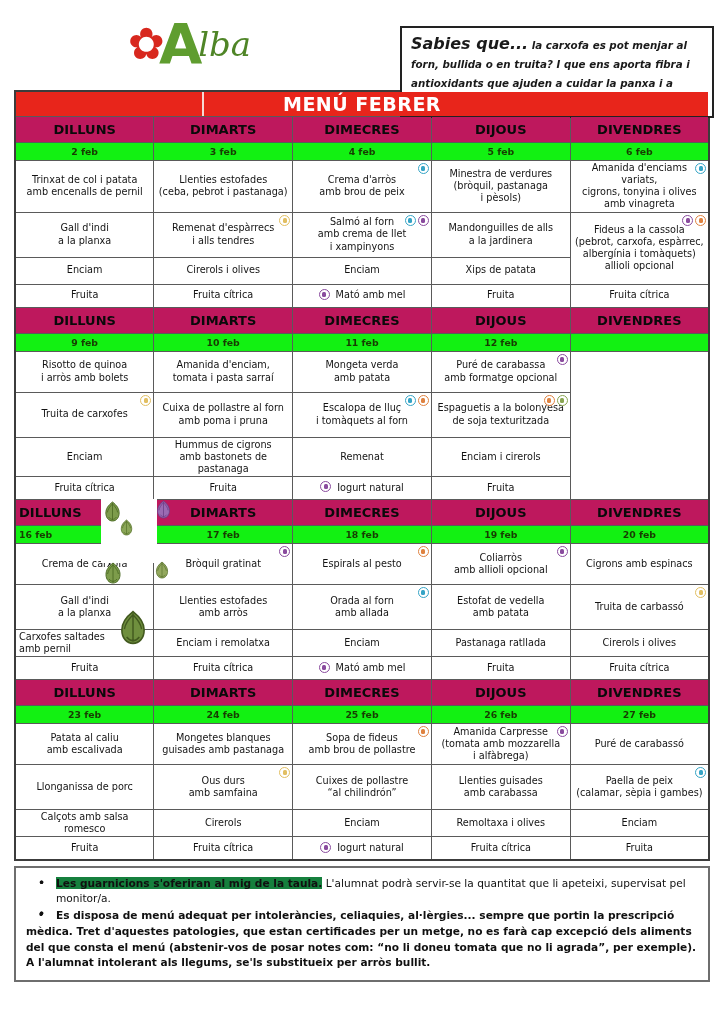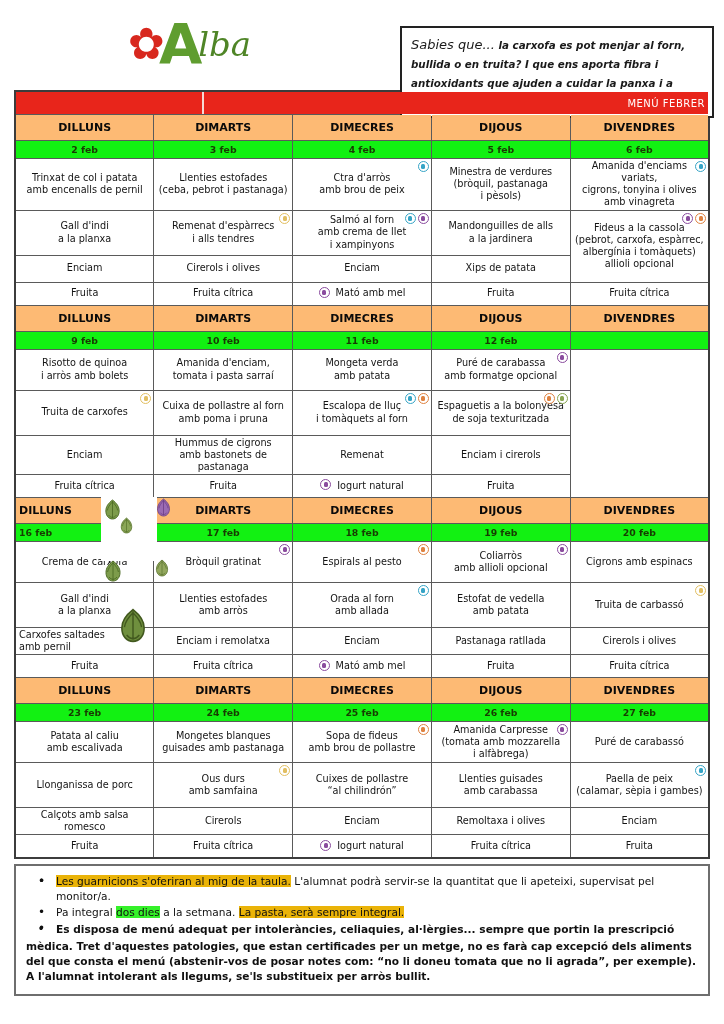--- a/index.html
+++ b/index.html
@@ -11,31 +11,31 @@
   .page-header{position:relative;height:90px}
   .logo{position:absolute;left:128px;top:8px;display:flex;align-items:center;height:72px}
   .logo .flower{font-size:44px;color:#d8281e;line-height:1;margin-right:-6px}
   .logo .logo-A{font-size:56px;font-weight:bold;color:#5f9d2f;line-height:1;letter-spacing:-2px}
   .logo .logo-script{font-family:"DejaVu Serif","Liberation Serif",serif;font-style:italic;font-size:34px;color:#4f8527;margin-left:-2px}
   .contact{position:absolute;left:260px;top:12px;font-size:7.8px;line-height:1.3;color:#222}
   .contact .cl{display:block}
   .contact .cb{font-weight:bold}
   .contact .mail{color:#2ba7bd;font-weight:bold}
   .factbox{position:absolute;left:400px;top:26px;width:292px;border:2px solid #222;padding:6px 9px;background:#fff}
-  .factbox .lead{font-size:13px;font-weight:normal;font-style:italic}
+  .factbox .lead{font-size:16px;font-weight:bold;font-style:italic}
   .factbox .ftext{font-size:10.3px;font-weight:bold;font-style:italic;line-height:1.4}
   
   .tablewrap{margin:0 14px;width:696px}
   table#menu-table{border-collapse:collapse;table-layout:fixed;width:696px;border:2px solid #3c3c3c}
   #menu-table col{width:20%}
   #menu-table td,#menu-table th{border:1px solid #5a5a5a;padding:1px 3px;vertical-align:middle;overflow:visible}
   .r-banner td{background:#e8251b;border-bottom:2px solid #8c150c;height:20px;position:relative;
-    color:#fff;font-weight:normal;font-size:10px;text-align:right;letter-spacing:.5px}
+    color:#fff;font-weight:bold;font-size:19px;text-align:center;letter-spacing:.5px}
   .banner-divider{position:absolute;left:186px;top:0;bottom:0;width:2px;background:#f6d9d4}
-  .r-day th{background:#fdba74;color:#0a0a0a;font-weight:bold;font-size:11px;text-align:center;height:23px;position:relative}
+  .r-day th{background:#be185d;color:#0a0a0a;font-weight:bold;font-size:13px;text-align:center;height:23px;position:relative}
   .r-date td{background:#12f112;color:#173c02;font-size:9.3px;font-weight:bold;text-align:center;height:15px}
   .r-first td{height:38px}
   .r-second td{height:42px}
   .r-side td{height:24px}
   .r-dessert td{height:20px}
   td.cell{font-size:9.7px;line-height:1.25;text-align:center;position:relative;color:#141414}
   td.cell .ctext{white-space:pre-line}
   td.cell.b{font-weight:normal}
   th.left,td.left{text-align:left;padding-left:5px}
   
@@ -51,21 +51,21 @@
   
   .notesbox{margin:5px 14px 0;border:2px solid #6e6e6e;padding:7px 10px 9px;font-size:10.6px;line-height:1.42;color:#101010}
   .note{position:relative;padding-left:30px;margin:1px 0}
   .note .bullet{position:absolute;left:12px;top:-1px;font-size:12px}
   .note.flow{padding-left:0}
   .note.flow .bullet{position:static;display:inline-block;width:30px;text-align:center}
   .s-n{font-weight:normal}
   .s-b{font-weight:bold}
   .s-bi{font-weight:bold;font-style:italic}
   .s-hl{background:#35f12a}
-  .s-hlb{background:#eab308;font-weight:normal}
+  .s-hlb{background:#15803d;font-weight:bold}
 </style>
 </head>
 <body>
 
 <div class="page-header">
   <div class="logo">
     <span class="flower">✿</span>
     <span class="logo-A">A</span>
     <span class="logo-script">lba</span>
   </div>
@@ -102,21 +102,21 @@
           <td>3 feb</td>
           <td>4 feb</td>
           <td>5 feb</td>
           <td>6 feb</td>
         </tr>
         <tr class="r-first">
           <td class="cell"><span class="ctext">Trinxat de col i patata
 amb encenalls de pernil</span></td>
           <td class="cell"><span class="ctext">Llenties estofades
 (ceba, pebrot i pastanaga)</span></td>
-          <td class="cell"><span class="ctext">Ctra d'arròs
+          <td class="cell"><span class="ctext">Crema d'arròs
 amb brou de peix</span><span class="al-tr">
               <span class="al" style="color: rgb(53, 164, 198);">
                 <span class="al-core"></span>
               </span>
             </span></td>
           <td class="cell"><span class="ctext">Minestra de verdures
 (bròquil, pastanaga
 i pèsols)</span></td>
           <td class="cell"><span class="ctext">Amanida d'enciams variats,
 cigrons, tonyina i olives
@@ -426,16 +426,16 @@
           <td class="cell"><span class="ctext">Fruita cítrica</span></td>
           <td class="cell"><span class="ctext">Fruita</span></td>
         </tr>
       </tbody>
   </table>
 </div>
 
 <div class="notesbox" id="notes-list">
     <div class="note"><span class="bullet">•</span></div>
     <div class="note"><span class="bullet">•</span><span class="nbody"><span class="s-hlb">Les guarnicions s'oferiran al mig de la taula.</span><span class="s-n"> L'alumnat podrà servir-se la quantitat que li apeteixi, supervisat pel monitor/a.</span></span></div>
-    <div class="note"><span class="bullet">•</span><span class="nbody"><span class="s-n">Pa integral </span><span class="s-hl">dos dies</span><span class="s-n"> a la setmana. </span><span class="s-hlb">La pasta, serà sempre integral.</span></span></div>
+    <div class="note"><span class="bullet">•</span></div>
     <div class="note"><span class="bullet">•</span></div>
     <div class="note flow"><span class="bullet">•</span><span class="nbody"><span class="s-b">Es disposa de menú adequat per intoleràncies, celiaquies, al·lèrgies... sempre que portin la prescripció mèdica. Tret d'aquestes patologies, que estan certificades per un metge, no es farà cap excepció dels aliments del que consta el menú (abstenir-vos de posar notes com: “no li doneu tomata que no li agrada”, per exemple). A l'alumnat intolerant als llegums, se'ls substitueix per arròs bullit.</span></span></div>
   </div>
 
 </body></html>

